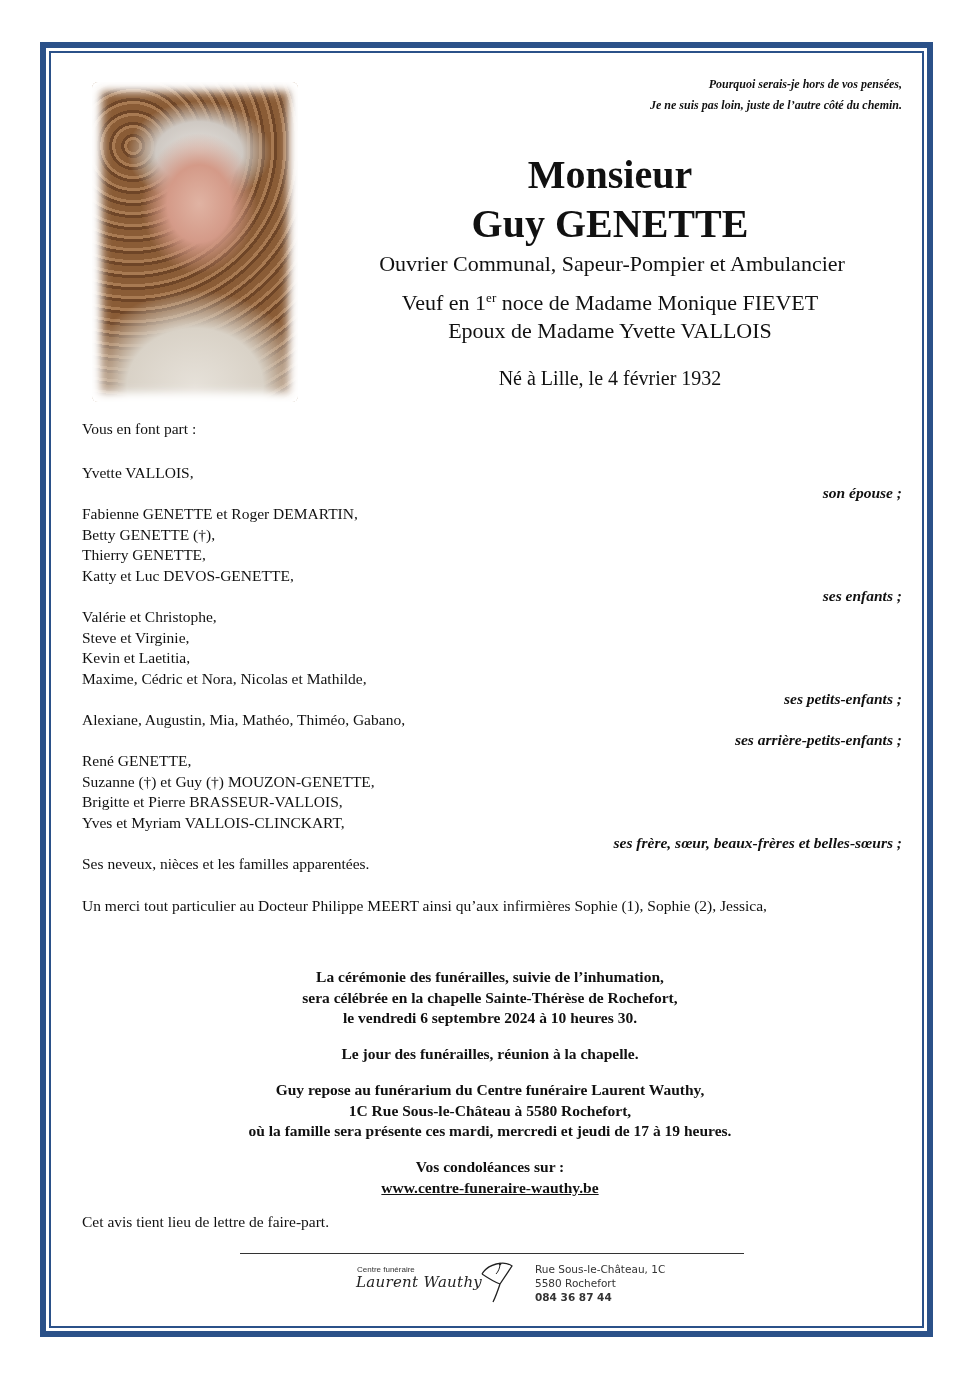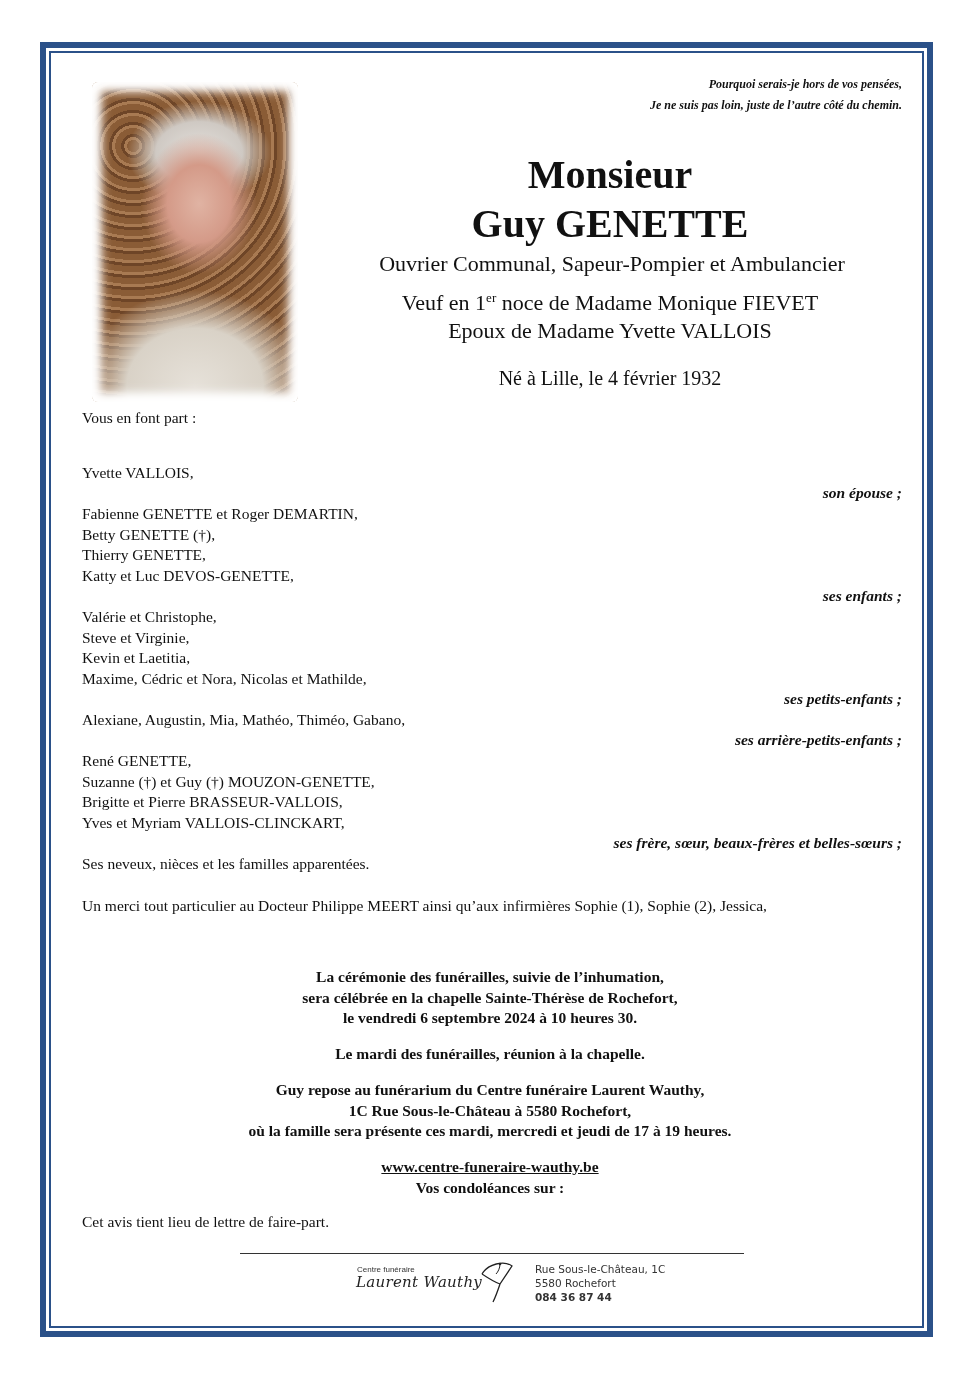--- a/index.html
+++ b/index.html
@@ -64,21 +64,21 @@
 <div class="header title-2">Guy GENETTE</div>
 <div class="header subtitle">Ouvrier Communal, Sapeur-Pompier et Ambulancier</div>
 <div class="header marital">
   <div><span>Veuf en 1</span><sup>er</sup><span> noce de Madame Monique FIEVET</span></div>
   <div>Epoux de Madame Yvette VALLOIS</div>
 </div>
 <div class="header dates">
   <div>Né à Lille, le 4 février 1932</div>
 </div>
 
-<div class="body-text" style="top:408px;text-align:right;">Vous en font part :</div>
+<div class="body-text" style="top:419px;text-align:right;">Vous en font part :</div>
 
 <div class="body-text" style="top:463px;">
   <div>Yvette VALLOIS,</div>
 </div>
 <div class="role" style="top:484px;">son épouse ;</div>
 
 <div class="body-text" style="top:504px;">
   <div>Fabienne GENETTE et Roger DEMARTIN,</div>
   <div>Betty GENETTE (†),</div>
   <div>Thierry GENETTE,</div>
@@ -112,31 +112,31 @@
 <div class="body-text" style="top:896px; width:830px;">
   <div>Un merci tout particulier au Docteur Philippe MEERT ainsi qu’aux infirmières Sophie (1), Sophie (2), Jessica,</div>
 </div>
 
 <div class="center-block" style="top:967px;">
   <div>La cérémonie des funérailles, suivie de l’inhumation,</div>
   <div>sera célébrée en la chapelle Sainte-Thérèse de Rochefort,</div>
   <div>le vendredi 6 septembre 2024 à 10 heures 30.</div>
 </div>
 
-<div class="center-block" style="top:1044px;">Le mardi des funérailles, réunion à la chapelle.</div>
+<div class="center-block" style="top:1044px;">Le jour des funérailles, réunion à la chapelle.</div>
 
 <div class="center-block" style="top:1080px;">
   <div>Guy repose au funérarium du Centre funéraire Laurent Wauthy,</div>
   <div>1C Rue Sous-le-Château à 5580 Rochefort,</div>
   <div>où la famille sera présente ces mardi, mercredi et jeudi de 17 à 19 heures.</div>
 </div>
 
 <div class="center-block" style="top:1157px;">
+  <div>Vos condoléances sur :</div>
   <div><a class="link">www.centre-funeraire-wauthy.be</a></div>
-  <div>Vos condoléances sur :</div>
 </div>
 
 <div class="body-text" style="top:1212px;">Cet avis tient lieu de lettre de faire-part.</div>
 
 <div class="sep-line"></div>
 
 <div class="logo-name-small">Centre funéraire</div>
 <div class="logo-name">Laurent Wauthy</div>
 <svg class="logo-icon" viewBox="0 0 38 46">
   <path d="M4 16 C 10 6, 26 2, 34 8 C 30 14, 26 20, 22 26 C 20 32, 18 38, 15 44" fill="none" stroke="#222" stroke-width="1.3"></path>

